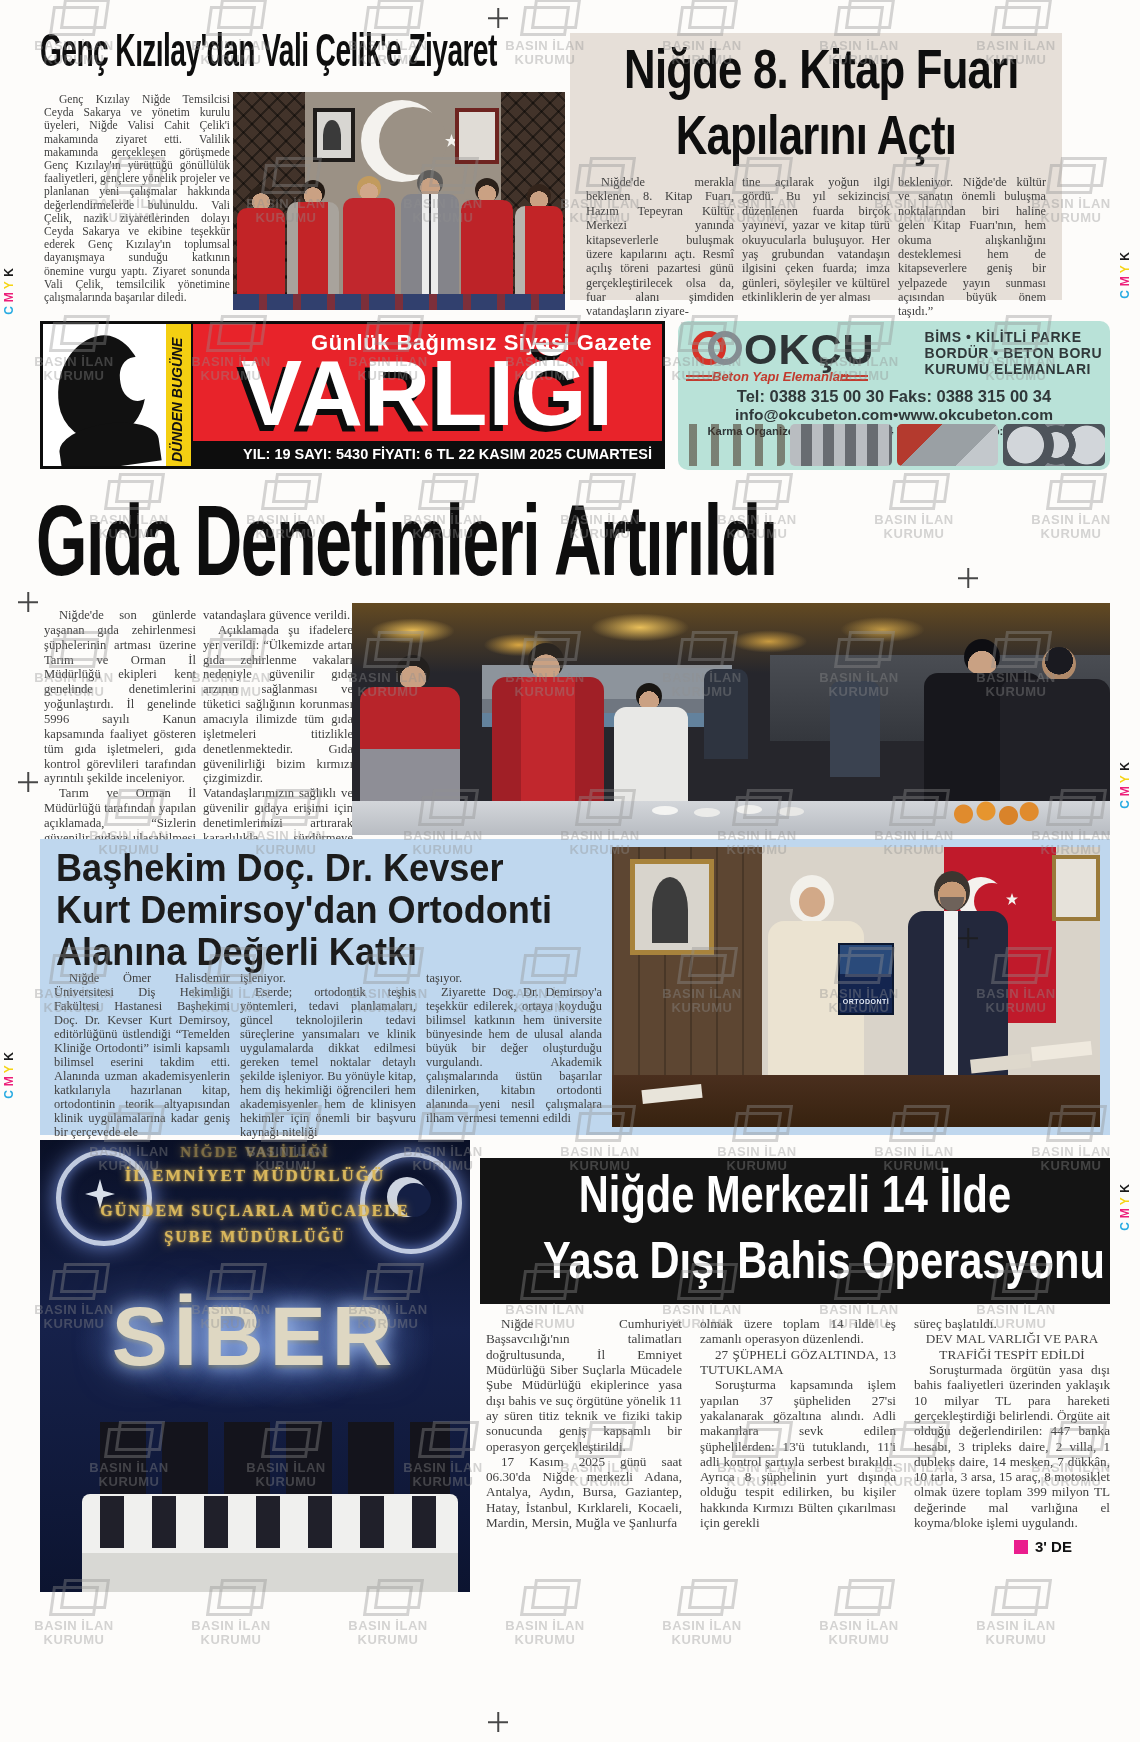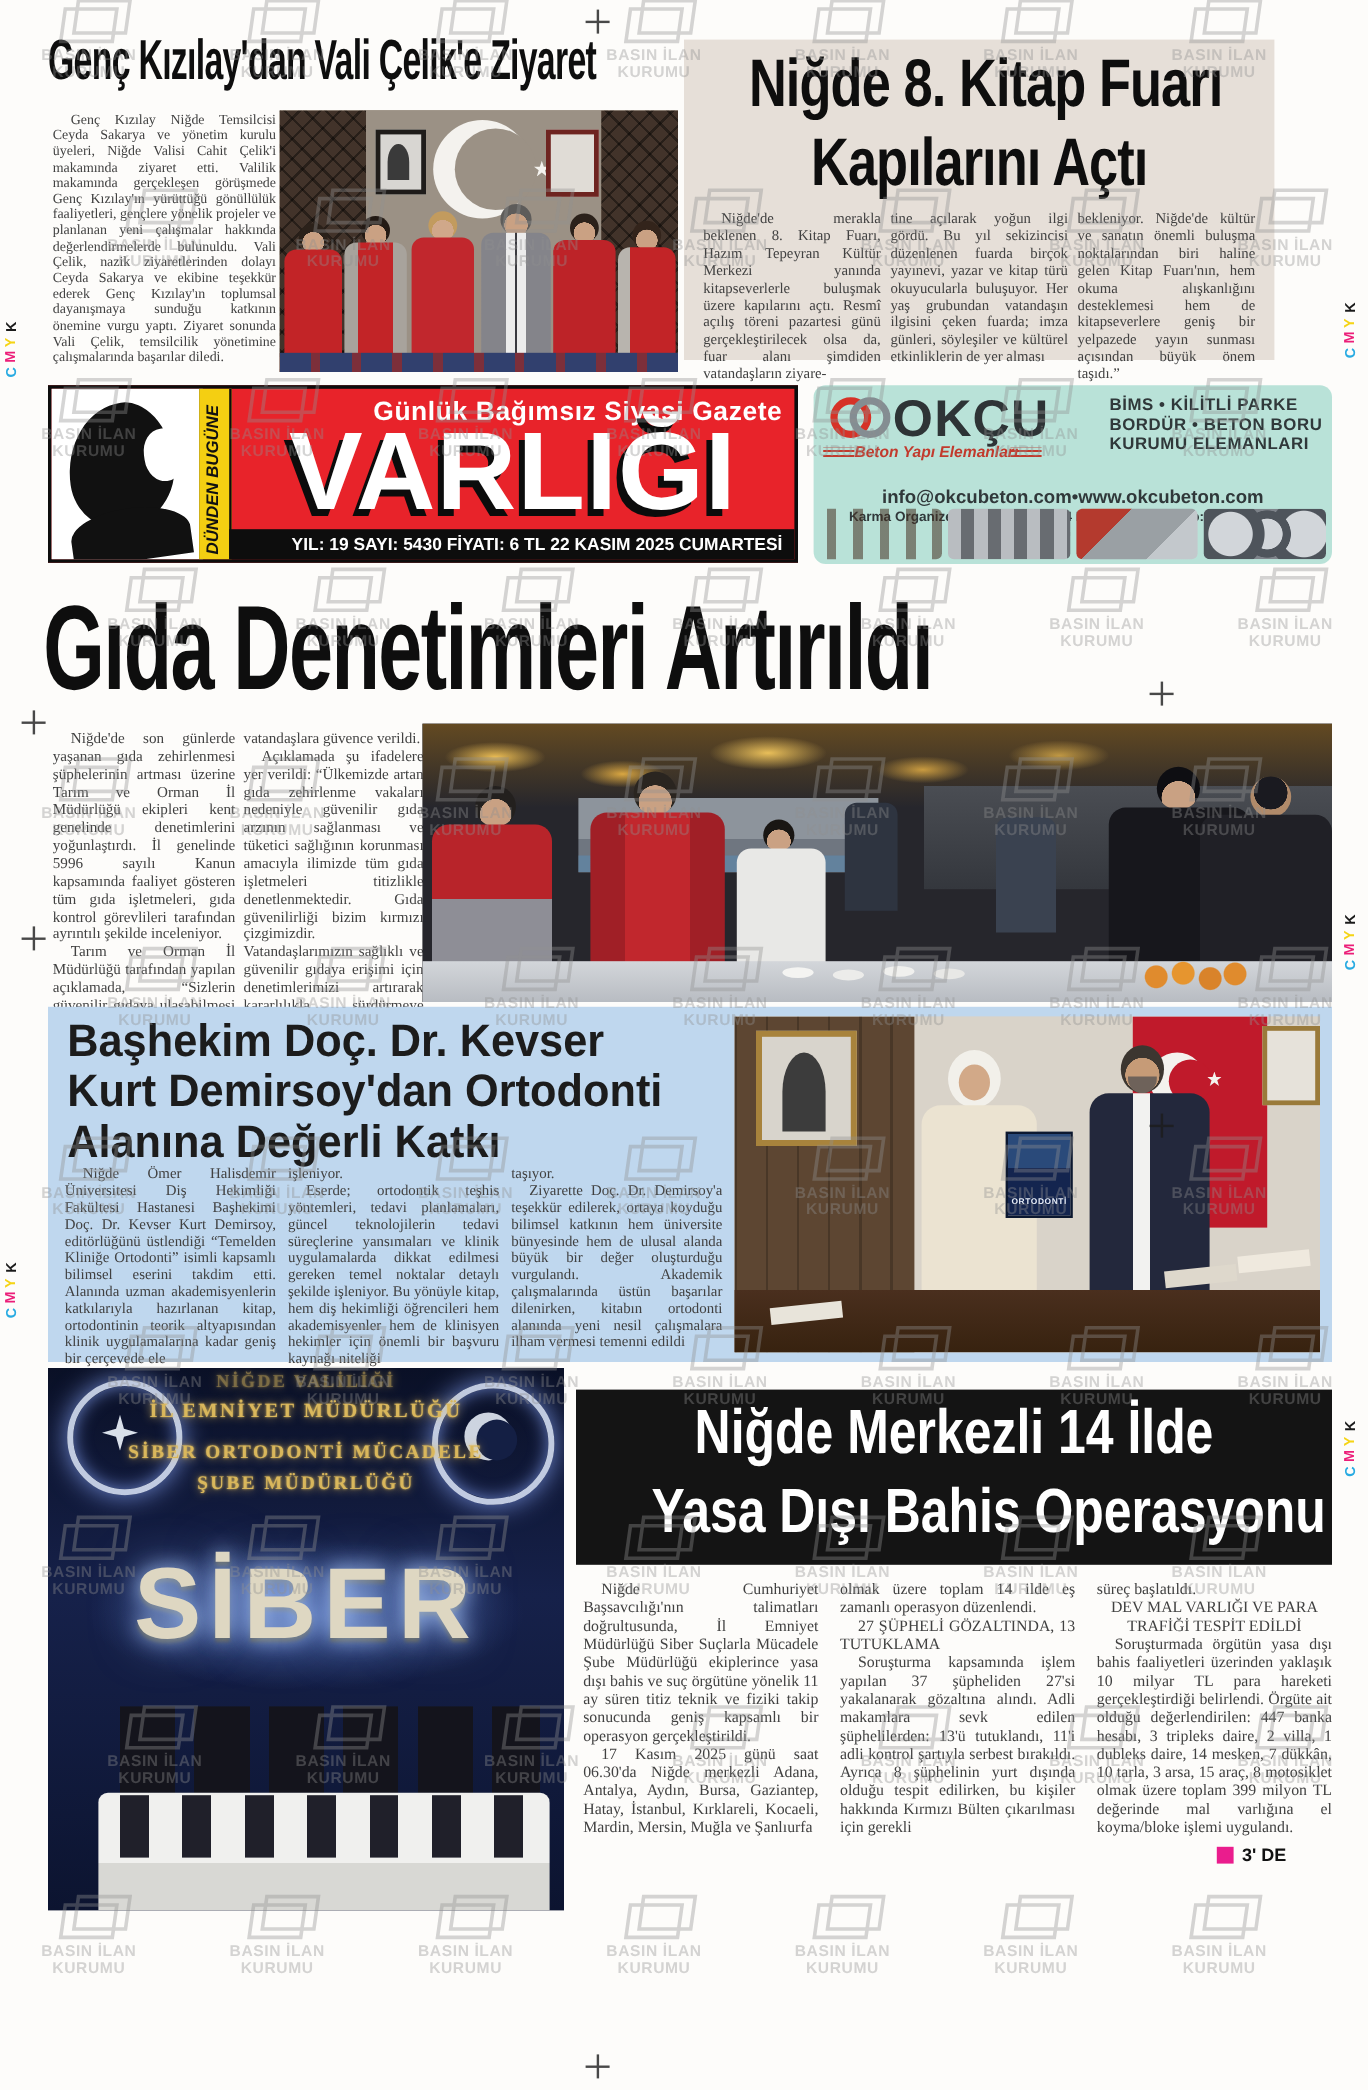--- a/index.html
+++ b/index.html
@@ -178,20 +178,21 @@
       </div>
     <div id="okcu-brand">OKÇU</div>
     <span class="okcu-dash" style="left:8px"></span>
     <div id="okcu-sub">Beton Yapı Elemanları</div>
     <span class="okcu-dash" style="left:164px"></span>
     <div id="okcu-top">
       <div class="okcu-line">BİMS • KİLİTLİ PARKE</div>
       <div class="okcu-line">BORDÜR • BETON BORU</div>
       <div class="okcu-line">KURUMU ELEMANLARI</div>
     </div>
+    <div id="okcu-tel">Tel: 0388 315 00 30  Faks: 0388 315 00 34</div>
     <div id="okcu-web">info@okcubeton.com•www.okcubeton.com</div>
     <div id="okcu-adr">Karma Organize Sanayi Bölgesi 14 Nolu Yol 6. Cad. No: 17 Bor/NİĞDE</div>
     <div id="okcu-prods">
       <div style="background:linear-gradient(180deg,#cbb9a8 0 100%);background-image:repeating-linear-gradient(90deg,rgba(70,48,34,.55) 6px 14px,transparent 14px 28px)"></div>
       <div style="background-color:#686c71;background-image:repeating-linear-gradient(90deg,#b9bdc1 0 11px,#686c71 11px 22px),linear-gradient(0deg,transparent 0 46%,rgba(0,0,0,.35) 46% 54%,transparent 54%)"></div>
       <div style="background:linear-gradient(135deg,#b43a2e 0 32%,#9aa0a4 32% 70%,#c3c8cc 70%)"></div>
       <div style="background-color:#7e838a;background-image:radial-gradient(circle at 22% 50%,#d2d6da 0 22%,#4e545b 23% 34%,transparent 35%),radial-gradient(circle at 52% 50%,#d2d6da 0 22%,#4e545b 23% 34%,transparent 35%),radial-gradient(circle at 82% 50%,#d2d6da 0 22%,#4e545b 23% 34%,transparent 35%)"></div>
     </div>
   </div>
 
@@ -273,21 +274,21 @@
     <div class="ph-el" style="left:0;top:110px;width:100%;height:190px;background:radial-gradient(ellipse 260px 90px at 50% 50%,rgba(90,130,220,.45),transparent 70%)"></div>
     <div class="emblem" style="left:16px;top:10px;width:86px;height:86px">
       <div style="position:absolute;left:24px;top:24px;width:30px;height:30px;background:rgba(240,246,255,.9);clip-path:polygon(50% 0,61% 39%,100% 50%,61% 61%,50% 100%,39% 61%,0 50%,39% 39%)"></div>
     </div>
     <div class="emblem" style="right:8px;top:12px;width:92px;height:92px">
       <div style="position:absolute;left:22px;top:20px;width:40px;height:40px;border-radius:50%;background:rgba(240,246,255,.85)"></div>
       <div style="position:absolute;left:32px;top:26px;width:34px;height:34px;border-radius:50%;background:#141f44"></div>
     </div>
     <div class="glowline" style="top:4px;font-size:15px;opacity:.55">NİĞDE VALİLİĞİ</div>
     <div class="glowline" style="top:26px;font-size:17px">İL EMNİYET MÜDÜRLÜĞÜ</div>
-    <div class="glowline" style="top:62px;font-size:16px">SİBER ORTODONTİ MÜCADELE</div>
+    <div class="glowline" style="top:62px;font-size:16px">GÜNDEM SUÇLARLA MÜCADELE</div>
     <div class="glowline" style="top:88px;font-size:16px">ŞUBE MÜDÜRLÜĞÜ</div>
     <div id="siber-logo">SİBER</div>
     <div class="ph-el" style="left:60px;right:20px;bottom:98px;height:72px;background:repeating-linear-gradient(90deg,#14141c 0 46px,rgba(0,0,0,0) 46px 62px)"></div>
     <div class="ph-el" style="left:42px;right:12px;bottom:0;height:98px;border-radius:8px 8px 0 0;background:linear-gradient(180deg,#f0f0ee 0 60%,#d8d8d4 60%)"></div>
     <div class="ph-el" style="left:60px;right:26px;bottom:44px;height:52px;background:repeating-linear-gradient(90deg,#20202a 0 24px,rgba(0,0,0,0) 24px 52px)"></div>
   </div>
 
   <div id="bahis-box">
     <div class="bahis-h" style="top:10px">Niğde Merkezli 14 İlde</div>
     <div class="bahis-h" style="top:76px">Yasa Dışı Bahis Operasyonu</div>

